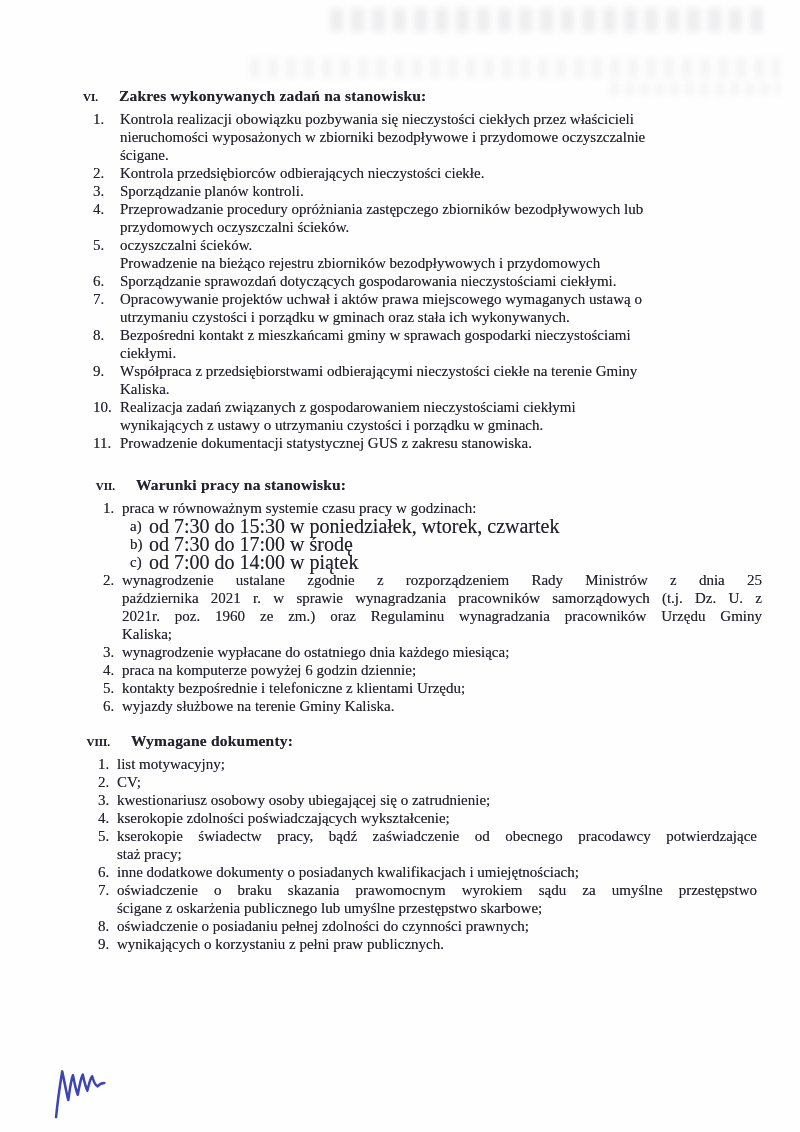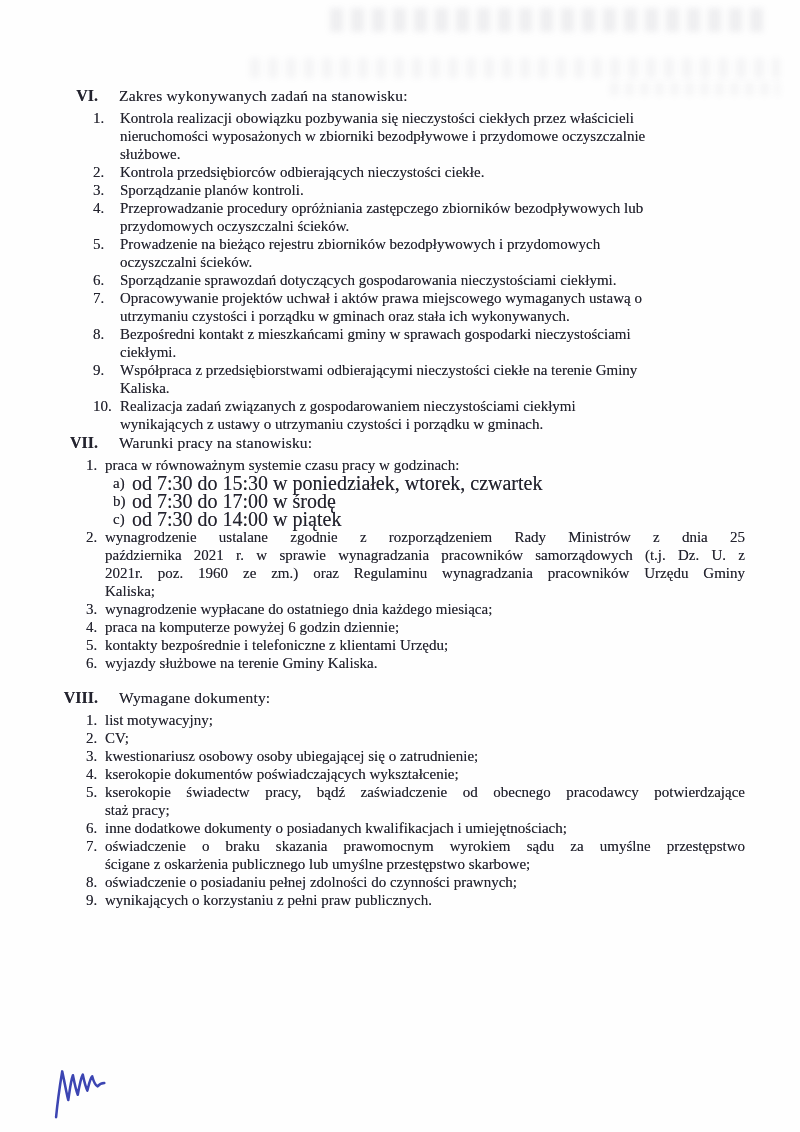--- a/index.html
+++ b/index.html
@@ -15,26 +15,26 @@
   .bleed-1{top:8px;left:330px;width:440px;height:24px;opacity:.55;
     background:repeating-linear-gradient(90deg,rgba(125,125,140,.22) 0 13px,transparent 13px 21px);}
   .bleed-2{top:58px;left:250px;width:530px;height:20px;opacity:.38;
     background:repeating-linear-gradient(90deg,rgba(125,125,140,.20) 0 10px,transparent 10px 18px);}
   .bleed-3{top:82px;left:610px;width:170px;height:14px;opacity:.3;
     background:repeating-linear-gradient(90deg,rgba(125,125,140,.22) 0 9px,transparent 9px 15px);}
 
   .doc{position:absolute;top:86px;left:0;width:800px;
     text-shadow:0 0 .4px rgba(35,35,46,.55);}
   .section{margin:0;}
-  .sec-1{}
-  .sec-2{margin-top:16px;}
+  .sec-1{margin-top:23px;padding-left:17px;}
+  .sec-2{margin-top:16px;margin-left:12px;}
   .sec-head{display:flex;align-items:baseline;margin:0 0 3px 0;}
   .numeral{flex:none;display:inline-block;width:98px;text-align:right;
-    font-weight:700;font-size:16px;line-height:20px;}
-  .sec-title{margin:0 0 0 21px;font-weight:400;font-size:15.5px;line-height:20px;letter-spacing:.2px;}
+    font-weight:700;font-size:11px;line-height:20px;}
+  .sec-title{margin:0 0 0 21px;font-weight:700;font-size:15.5px;line-height:20px;letter-spacing:.2px;}
   .items{list-style:none;margin:0;padding:0;}
   .item{display:flex;align-items:flex-start;}
   .marker{flex:none;display:inline-block;font-size:15px;line-height:18px;}
   .sec-0 .marker{margin-left:93px;width:27px;}
   .sec-1 .marker,.sec-2 .marker{margin-left:86px;width:19px;}
   .item-body{flex:none;}
   .sec-0 .item-body{width:612px;}
   .sec-1 .item-body,.sec-2 .item-body{width:640px;}
   .line{white-space:nowrap;font-size:15px;line-height:18px;}
   .jline{white-space:normal;text-align:justify;text-align-last:justify;}
@@ -56,21 +56,21 @@
     <header class="sec-head">
       <span class="numeral">VI.</span>
       <h2 class="sec-title">Zakres wykonywanych zadań na stanowisku:</h2>
     </header>
     <ol class="items">
           <li class="item">
             <span class="marker">1.</span>
             <div class="item-body">
               <div class="line">Kontrola realizacji obowiązku pozbywania się nieczystości ciekłych przez właścicieli</div>
               <div class="line">nieruchomości wyposażonych w zbiorniki bezodpływowe i przydomowe oczyszczalnie</div>
-              <div class="line">służbowe.</div>
+              <div class="line">ścigane.</div>
             </div>
           </li>
           <li class="item">
             <span class="marker">2.</span>
             <div class="item-body">
               <div class="line">Kontrola przedsiębiorców odbierających nieczystości ciekłe.</div>
             </div>
           </li>
           <li class="item">
             <span class="marker">3.</span>
@@ -81,22 +81,22 @@
           <li class="item">
             <span class="marker">4.</span>
             <div class="item-body">
               <div class="line">Przeprowadzanie procedury opróżniania zastępczego zbiorników bezodpływowych lub</div>
               <div class="line">przydomowych oczyszczalni ścieków.</div>
             </div>
           </li>
           <li class="item">
             <span class="marker">5.</span>
             <div class="item-body">
+              <div class="line">oczyszczalni ścieków.</div>
               <div class="line">Prowadzenie na bieżąco rejestru zbiorników bezodpływowych i przydomowych</div>
-              <div class="line">oczyszczalni ścieków.</div>
             </div>
           </li>
           <li class="item">
             <span class="marker">6.</span>
             <div class="item-body">
               <div class="line">Sporządzanie sprawozdań dotyczących gospodarowania nieczystościami ciekłymi.</div>
             </div>
           </li>
           <li class="item">
             <span class="marker">7.</span>
@@ -117,20 +117,26 @@
             <div class="item-body">
               <div class="line">Współpraca z przedsiębiorstwami odbierającymi nieczystości ciekłe na terenie Gminy</div>
               <div class="line">Kaliska.</div>
             </div>
           </li>
           <li class="item">
             <span class="marker">10.</span>
             <div class="item-body">
               <div class="line">Realizacja zadań związanych z gospodarowaniem nieczystościami ciekłymi</div>
               <div class="line">wynikających z ustawy o utrzymaniu czystości i porządku w gminach.</div>
+            </div>
+          </li>
+          <li class="item">
+            <span class="marker">11.</span>
+            <div class="item-body">
+              <div class="line">Prowadzenie dokumentacji statystycznej GUS z zakresu stanowiska.</div>
             </div>
           </li>
         </ol>
   </section>
 
   <section class="section sec-1">
     <header class="sec-head">
       <span class="numeral">VII.</span>
       <h2 class="sec-title">Warunki pracy na stanowisku:</h2>
     </header>
@@ -143,21 +149,21 @@
                 <div class="subitem">
                   <span class="sub-marker">a)</span>
                   <span class="sub-text">od 7:30 do 15:30 w poniedziałek, wtorek, czwartek</span>
                 </div>
                 <div class="subitem">
                   <span class="sub-marker">b)</span>
                   <span class="sub-text">od 7:30 do 17:00 w środę</span>
                 </div>
                 <div class="subitem">
                   <span class="sub-marker">c)</span>
-                  <span class="sub-text">od 7:30 do 14:00 w piątek</span>
+                  <span class="sub-text">od 7:00 do 14:00 w piątek</span>
                 </div>
               </div>
             </div>
           </li>
           <li class="item">
             <span class="marker">2.</span>
             <div class="item-body">
               <div class="line jline">wynagrodzenie ustalane zgodnie z rozporządzeniem Rady Ministrów z dnia 25</div>
               <div class="line jline">października 2021 r. w sprawie wynagradzania pracowników samorządowych (t.j. Dz. U. z</div>
               <div class="line jline">2021r. poz. 1960 ze zm.) oraz Regulaminu wynagradzania pracowników Urzędu Gminy</div>
@@ -211,21 +217,21 @@
           </li>
           <li class="item">
             <span class="marker">3.</span>
             <div class="item-body">
               <div class="line">kwestionariusz osobowy osoby ubiegającej się o zatrudnienie;</div>
             </div>
           </li>
           <li class="item">
             <span class="marker">4.</span>
             <div class="item-body">
-              <div class="line">kserokopie dokumentów poświadczających wykształcenie;</div>
+              <div class="line">kserokopie zdolności poświadczających wykształcenie;</div>
             </div>
           </li>
           <li class="item">
             <span class="marker">5.</span>
             <div class="item-body">
               <div class="line jline">kserokopie świadectw pracy, bądź zaświadczenie od obecnego pracodawcy potwierdzające</div>
               <div class="line">staż pracy;</div>
             </div>
           </li>
           <li class="item">

